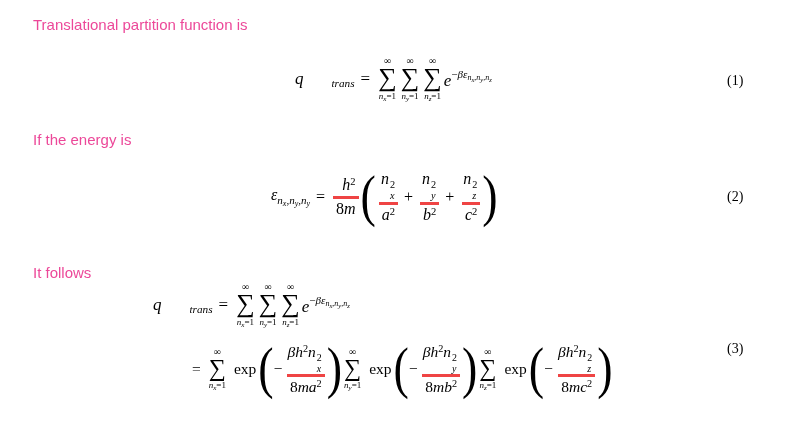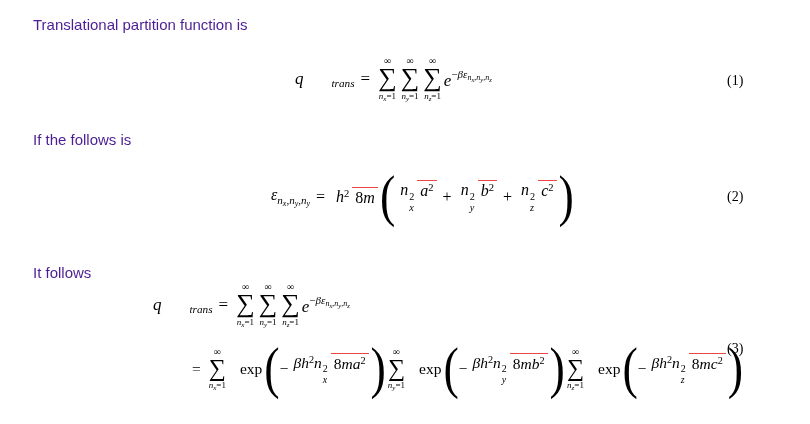--- a/index.html
+++ b/index.html
@@ -1,55 +1,55 @@
 <!DOCTYPE html>
 <html><head>
 <meta charset="utf-8">
 <style>
   html,body { margin:0; padding:0; }
   body {
     width:810px; height:424px; background:#ffffff; position:relative;
     overflow:hidden; font-family:"Liberation Serif", serif; color:#000;
   }
-  .para { position:absolute; font-family:"Liberation Sans","DejaVu Sans",sans-serif; font-size:15px; color:#4c1d95; }
+  .para { position:absolute; font-family:"Liberation Sans","DejaVu Sans",sans-serif; font-size:15px; color:#ec4899; }
   .eqnum { position:absolute; font-family:"Liberation Serif",serif; font-size:14px; color:#000; }
   .eq { position:absolute; display:flex; align-items:center; font-family:"Liberation Serif",serif; color:#000; white-space:nowrap; }
   #eq1 { left:295px; top:52px; height:54px; font-size:17px; }
   #eq2 { left:271px; top:160px; height:74px; font-size:16px; }
   #eq3a { left:153px; top:278px; height:54px; font-size:17px; }
   #eq3b { left:186px; top:336px; height:66px; font-size:15.5px; }
   .v { font-style:italic; }
   .sum { display:inline-flex; flex-direction:column; align-items:center; line-height:1; margin:0 2px; }
   .sum-top { font-size:10px; line-height:1; }
   .sum-sig { font-size:26px; line-height:0.95; }
   #eq3b .sum-sig { font-size:24px; }
   .sum-bot { font-size:9px; line-height:1.15;font-family:Liberation Serif, serif; }
   .sbs { font-size:7px; vertical-align:-1.5px; }
   .sub { font-size:66%; vertical-align:-0.28em;padding-left:28px; }
   .sup { font-size:66%; vertical-align:0.5em; }
   .x1 { font-size:11px; vertical-align:8px; }
   .x2 { font-size:8px; vertical-align:-2px; }
   .x3 { font-size:6.5px; vertical-align:-2px; }
   .lsub { font-size:11px; vertical-align:-4px;margin-top:28px; }
   .lsub2 { font-size:8px; vertical-align:-2px; }
-  .frac { display:inline-flex; flex-direction:row; align-items:flex-start; margin:16px 2px; line-height:1.25; }
+  .frac { display:inline-flex; flex-direction:column; align-items:flex-end; margin:16px 2px; line-height:1.25; }
   .frac .num { padding:0 3px; }
-  .frac .den { border-top:1px solid #ef4444; padding:0 3px; }
+  .frac .den { border-top:3px solid #ef4444; padding:0 3px; }
   .stk { display:inline-flex; flex-direction:column; align-items:flex-start; line-height:1.05; font-size:64%; vertical-align:-0.45em; margin-left:1px; }
   .bigp { display:inline-block; line-height:1; transform:scaleY(1.22); transform-origin:center; font-weight:400; font-style:normal; }
   .bp46 { font-size:46px; }
   .mx { margin:0 6px; }
   .mplus { margin:0 4px; }
-  .mr1 { margin:0 2px 0 12px; }
+  .mr1 { margin:0 2px 0 6px; }
 </style>
 </head>
 <body>
 
 <div class="para" style="left:33px; top:16px;">Translational partition function is</div>
-<div class="para" style="left:33px; top:131px;">If the follows is</div>
+<div class="para" style="left:33px; top:131px;">If the energy is</div>
 <div class="para" style="left:33px; top:248px;margin-top:16px;">It follows</div>
 
 <div class="eqnum" style="left:727px; top:73px;">(1)</div>
 <div class="eqnum" style="left:727px; top:189px;">(2)</div>
 <div class="eqnum" style="left:727px; top:341px;">(3)</div>
 
 <div class="eq" id="eq1">
   <span><i class="v">q</i><i class="v sub">trans</i></span>
   <span class="mx">=</span>
 

